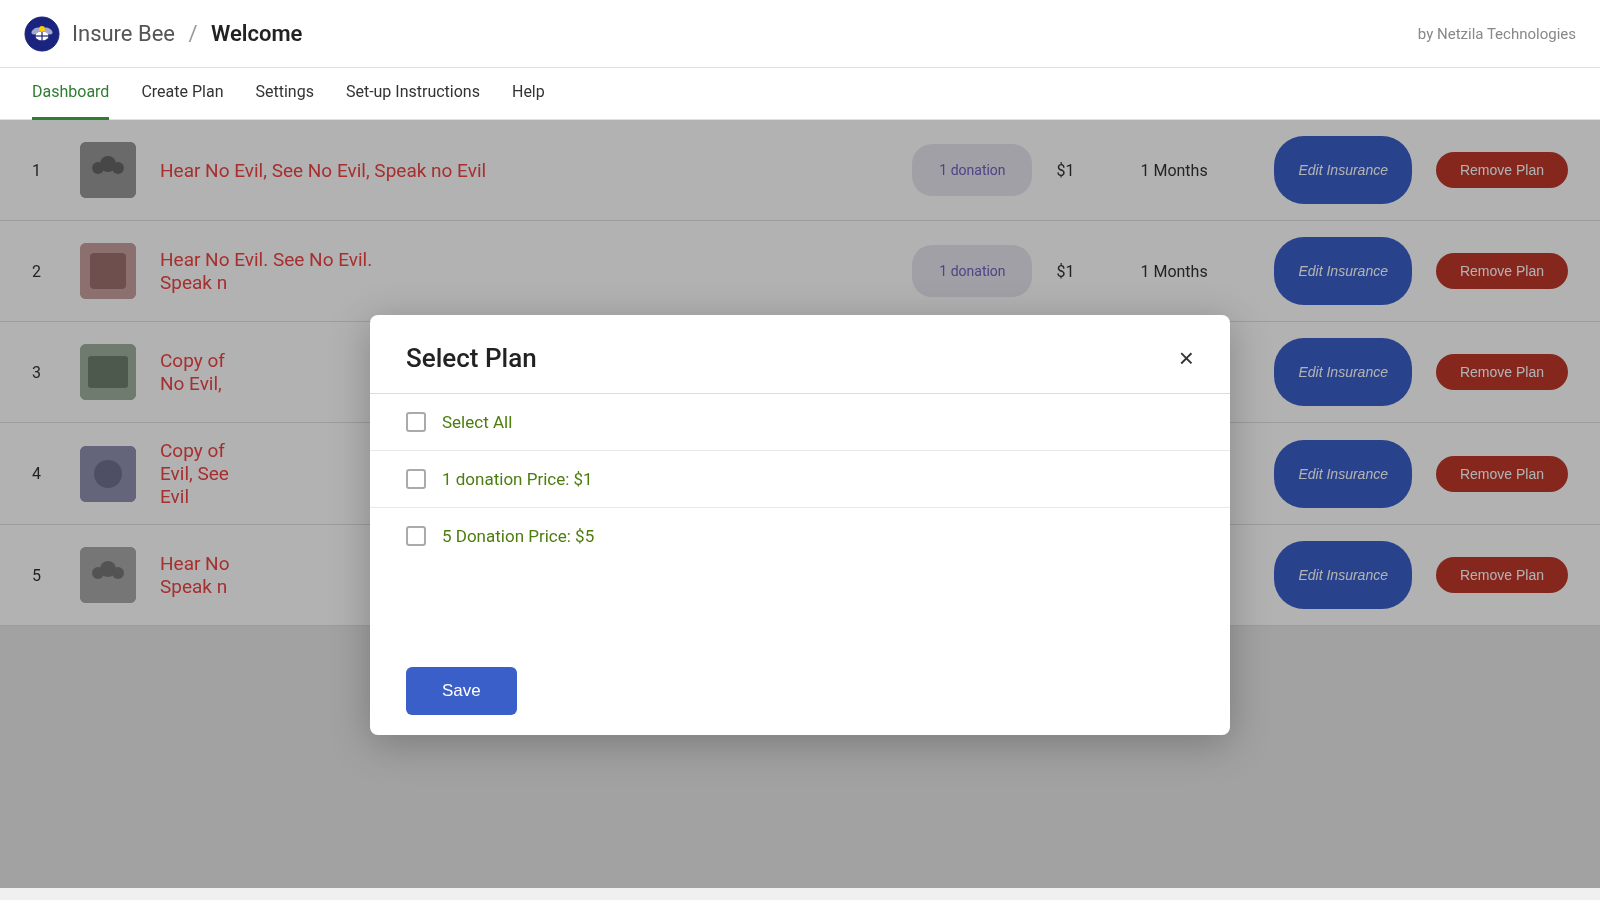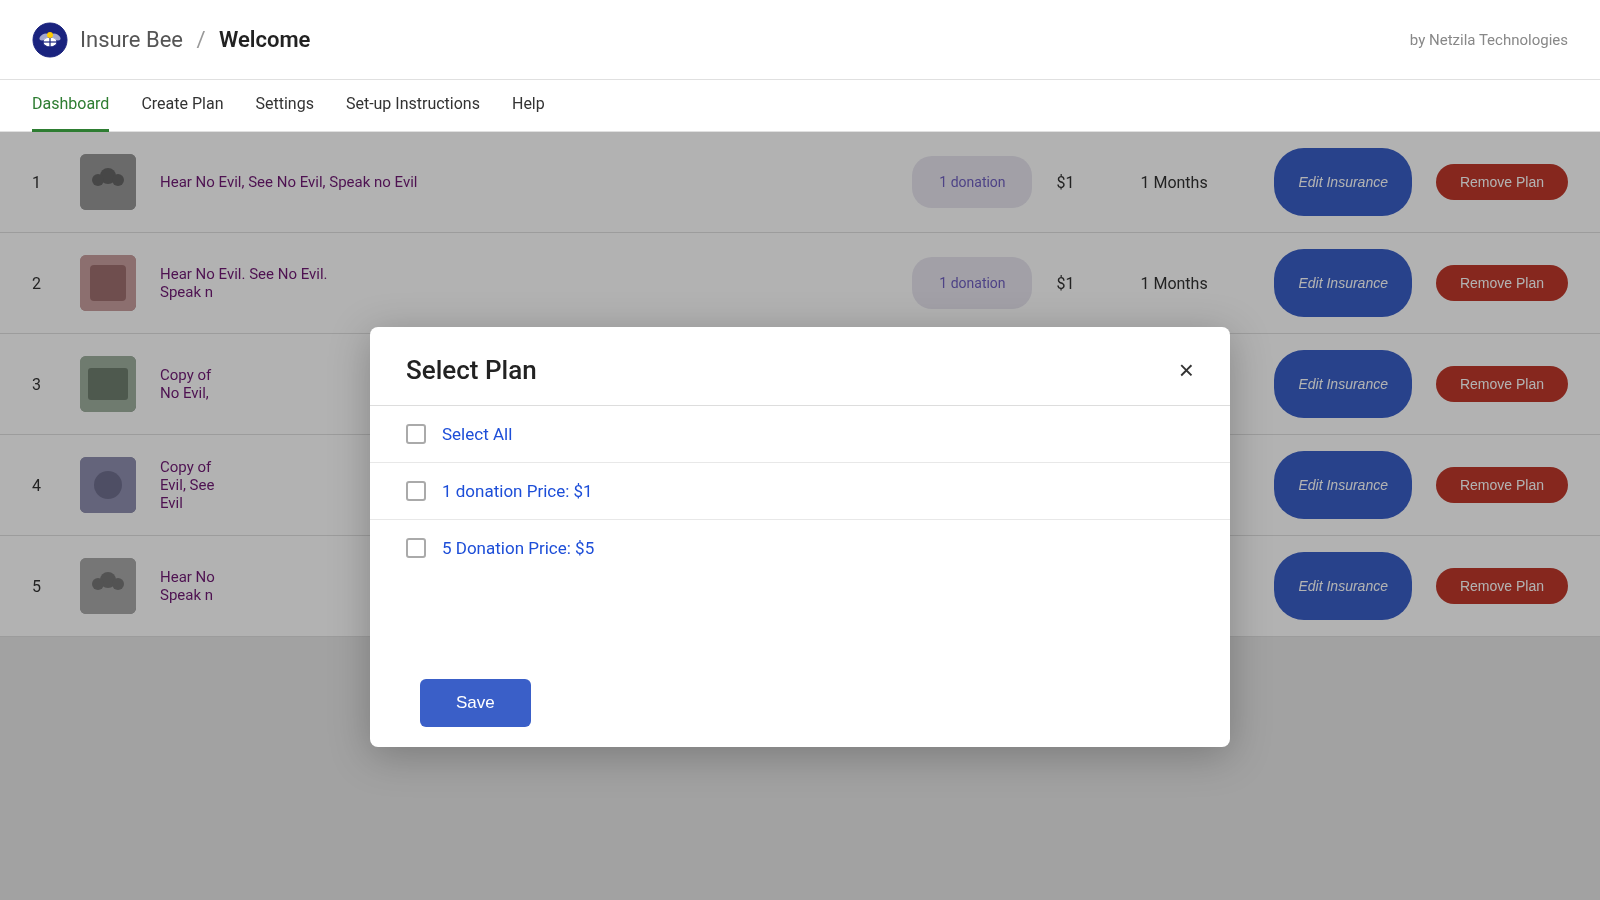--- a/index.html
+++ b/index.html
@@ -4,22 +4,22 @@
   <style>
     * { box-sizing: border-box; margin: 0; padding: 0; }
     body { font-family: -apple-system, BlinkMacSystemFont, 'Segoe UI', Roboto, sans-serif; background: #f0f0f0; width: 1600px; height: 900px; overflow: hidden; position: relative; }
 
     
     .header {
       display: flex;
       align-items: center;
       justify-content: space-between;
       background: #fff;
-      padding: 0 32px;
-      height: 80px;
+      padding: 0 24px;
+      height: 68px;
       border-bottom: 1px solid #e0e0e0;
     }
     .header-left {
       display: flex;
       align-items: center;
       gap: 12px;
     }
     .bee-icon {
       width: 36px;
       height: 36px;
@@ -117,22 +117,22 @@
       height: 100%;
       display: flex;
       align-items: center;
       justify-content: center;
       font-size: 10px;
       color: rgba(255,255,255,0.7);
     }
 
     .row-title {
       flex: 1;
-      font-size: 15px;
-      color: #701a75;
+      font-size: 19px;
+      color: #ef4444;
       min-width: 200px;
     }
     .row-badge {
       background: #e8e6f0;
       color: #7060c0;
       border-radius: 20px;
       padding: 18px 20px;
       font-size: 14px;
       min-width: 120px;
       text-align: center;
@@ -249,28 +249,27 @@
       background: #fff;
       appearance: none;
       -webkit-appearance: none;
     }
     .modal-checkbox:checked {
       background: #3a5fc8;
       border-color: #3a5fc8;
     }
     .modal-item-label {
       font-size: 17px;
-      color: #1d4ed8;
+      color: #4d7c0f;
       text-align: right;
     }
 
     .modal-footer {
       padding: 20px 36px;
       border-top: none;
-      margin-left: 14px;
     }
     .btn-save {
       background: #3a5fc8;
       color: #fff;
       border: none;
       border-radius: 6px;
       padding: 14px 36px;
       font-size: 17px;
       cursor: pointer;
       font-weight: 500;

